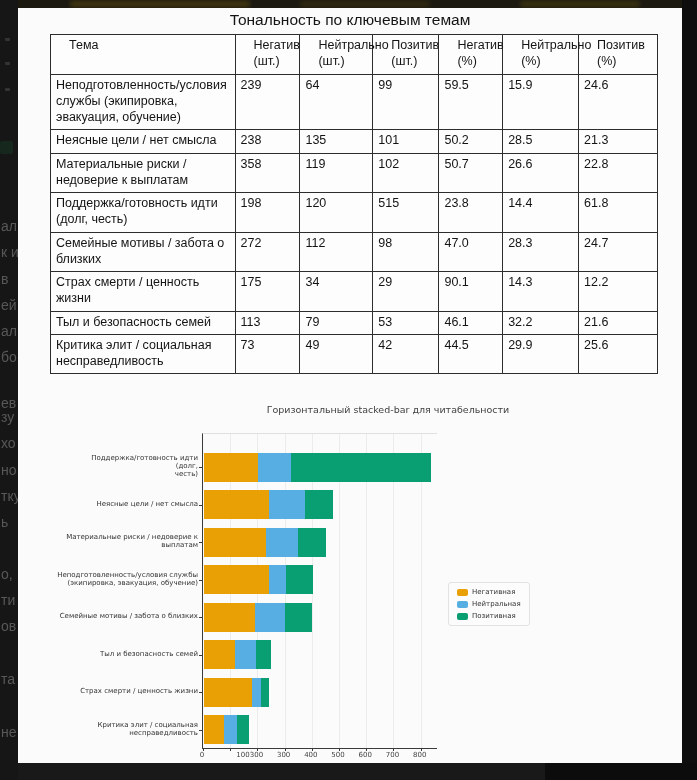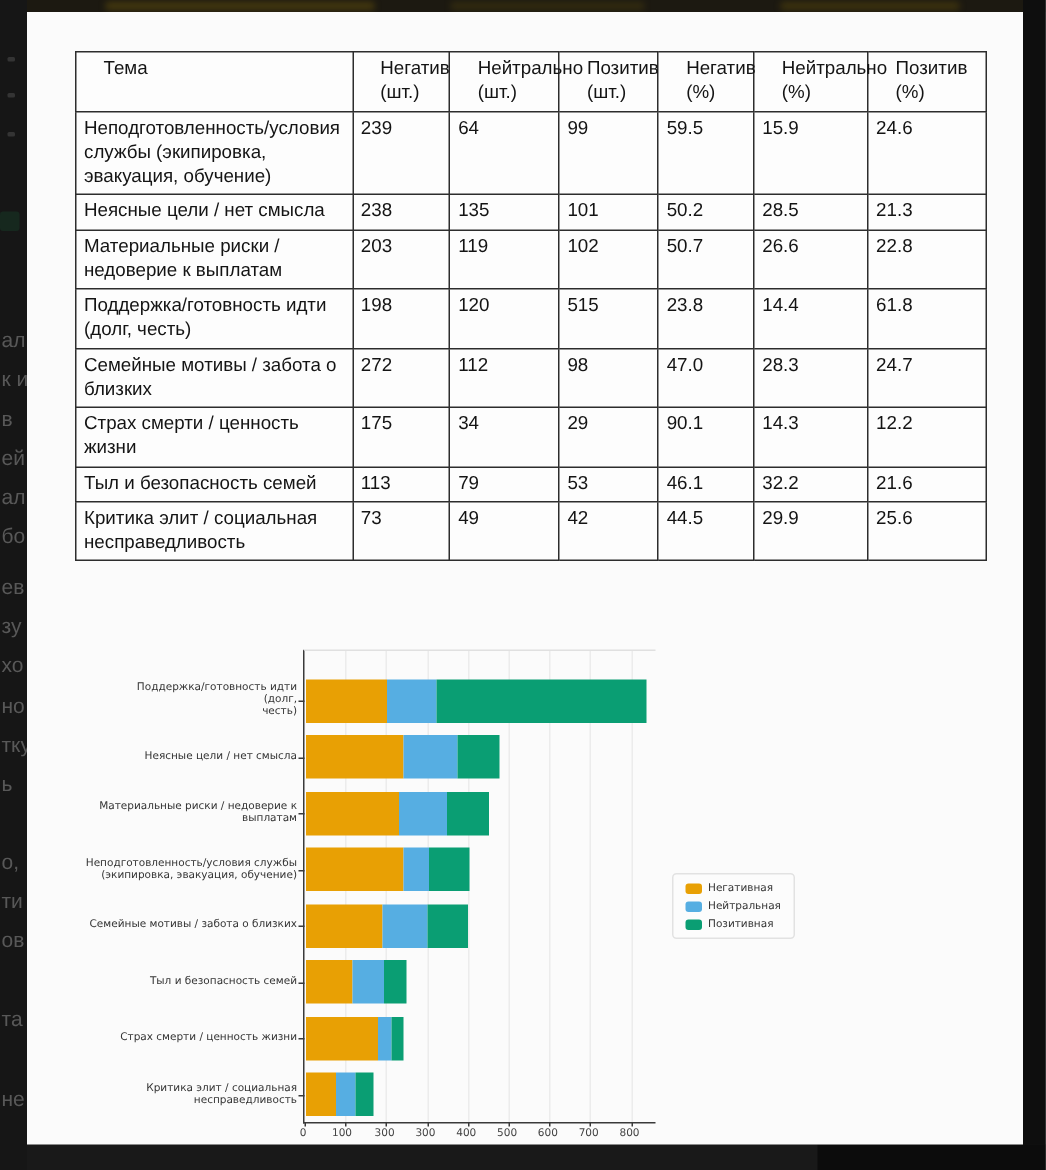--- a/index.html
+++ b/index.html
@@ -67,41 +67,42 @@
     <div class="dot" style="top:62px"></div>
     <div class="dot" style="top:88px"></div>
     <div class="green-badge"></div>
     <div id="frags">
         <div class="frag" style="top: 218px;">ал</div>
         <div class="frag" style="top: 244px;">к и</div>
         <div class="frag" style="top: 271px;">в</div>
         <div class="frag" style="top: 297px;">ей</div>
         <div class="frag" style="top: 323px;">ал</div>
         <div class="frag" style="top: 349px;">бо</div>
-        <div class="frag" style="top: 383px;">ев</div>
+        <div class="frag" style="top: 395px;">ев</div>
         <div class="frag" style="top: 409px;">зу</div>
         <div class="frag" style="top: 435px;">хо</div>
         <div class="frag" style="top: 462px;">но</div>
         <div class="frag" style="top: 488px;">тку</div>
         <div class="frag" style="top: 514px;">ь</div>
         <div class="frag" style="top: 566px;">о,</div>
         <div class="frag" style="top: 592px;">ти</div>
         <div class="frag" style="top: 618px;">ов</div>
         <div class="frag" style="top: 671px;">та</div>
         <div class="frag" style="top: 724px;">не</div>
       </div>
   </div>
 
   <div class="right-strip"></div>
   <div class="bottom-strip">
     <div class="bottom-right-dark"></div>
   </div>
 
   <div class="panel">
 
+    <div class="doc-title">Тональность по ключевым темам</div>
 
     <table class="tonality">
       <colgroup>
         <col class="c0">
           <col class="c1">
           <col class="c2">
           <col class="c3">
         <col class="c4">
           <col class="c5">
           <col class="c6">
@@ -137,21 +138,21 @@
             <td>Неясные цели / нет смысла</td>
             <td>238</td>
             <td>135</td>
             <td>101</td>
             <td>50.2</td>
             <td>28.5</td>
             <td>21.3</td>
           </tr>
           <tr>
             <td>Материальные риски / недоверие к выплатам</td>
-            <td>203</td>
+            <td>358</td>
             <td>119</td>
             <td>102</td>
             <td>50.7</td>
             <td>26.6</td>
             <td>22.8</td>
           </tr>
           <tr>
             <td>Поддержка/готовность идти (долг, честь)</td>
             <td>198</td>
             <td>120</td>
@@ -194,20 +195,21 @@
             <td>42</td>
             <td>44.5</td>
             <td>29.9</td>
             <td>25.6</td>
           </tr>
         </tbody>
     </table>
 
     <div class="chart">
       <div class="chart-title">
+        <div>Горизонтальный stacked-bar для читабельности</div>
       </div>
       <div class="ylabels" id="ylabels">
           <div class="yl" style="top: 458px; text-align: right;">Поддержка/готовность идти
 (долг,
 честь)</div>
           <div class="yl" style="top: 495.5px;">Неясные цели / нет смысла</div>
           <div class="yl" style="top: 533px;">Материальные риски / недоверие к
 выплатам</div>
           <div class="yl" style="top: 570.5px;">Неподготовленность/условия службы
 (экипировка, эвакуация, обучение)</div>
@@ -279,21 +281,21 @@
           <div class="ytick" style="top: 258px;"></div>
           <div class="bar" style="top: 281px; left: 1px; height: 29px;">
             <div class="seg" style="width: 19.8628px; background: rgb(232, 160, 4);"></div>
             <div class="seg" style="width: 13.3326px; background: rgb(86, 174, 226);"></div>
             <div class="seg" style="width: 11.4279px; background: rgb(10, 158, 115);"></div>
           </div>
           <div class="ytick" style="top: 295.5px;"></div>
         </div>
       <div class="xticklabels" id="xticklabels">
           <span style="left: 0px;">0</span>
-          <span style="left: 26px;">100</span>
+          <span style="left: 41px;">100</span>
           <span style="left: 54.4186px;">300</span>
           <span style="left: 81.6279px;">300</span>
           <span style="left: 108.837px;">400</span>
           <span style="left: 136.047px;">500</span>
           <span style="left: 163.256px;">600</span>
           <span style="left: 190.465px;">700</span>
           <span style="left: 217.674px;">800</span>
         </div>
       <div class="legend" id="legend">
           <div class="item">

